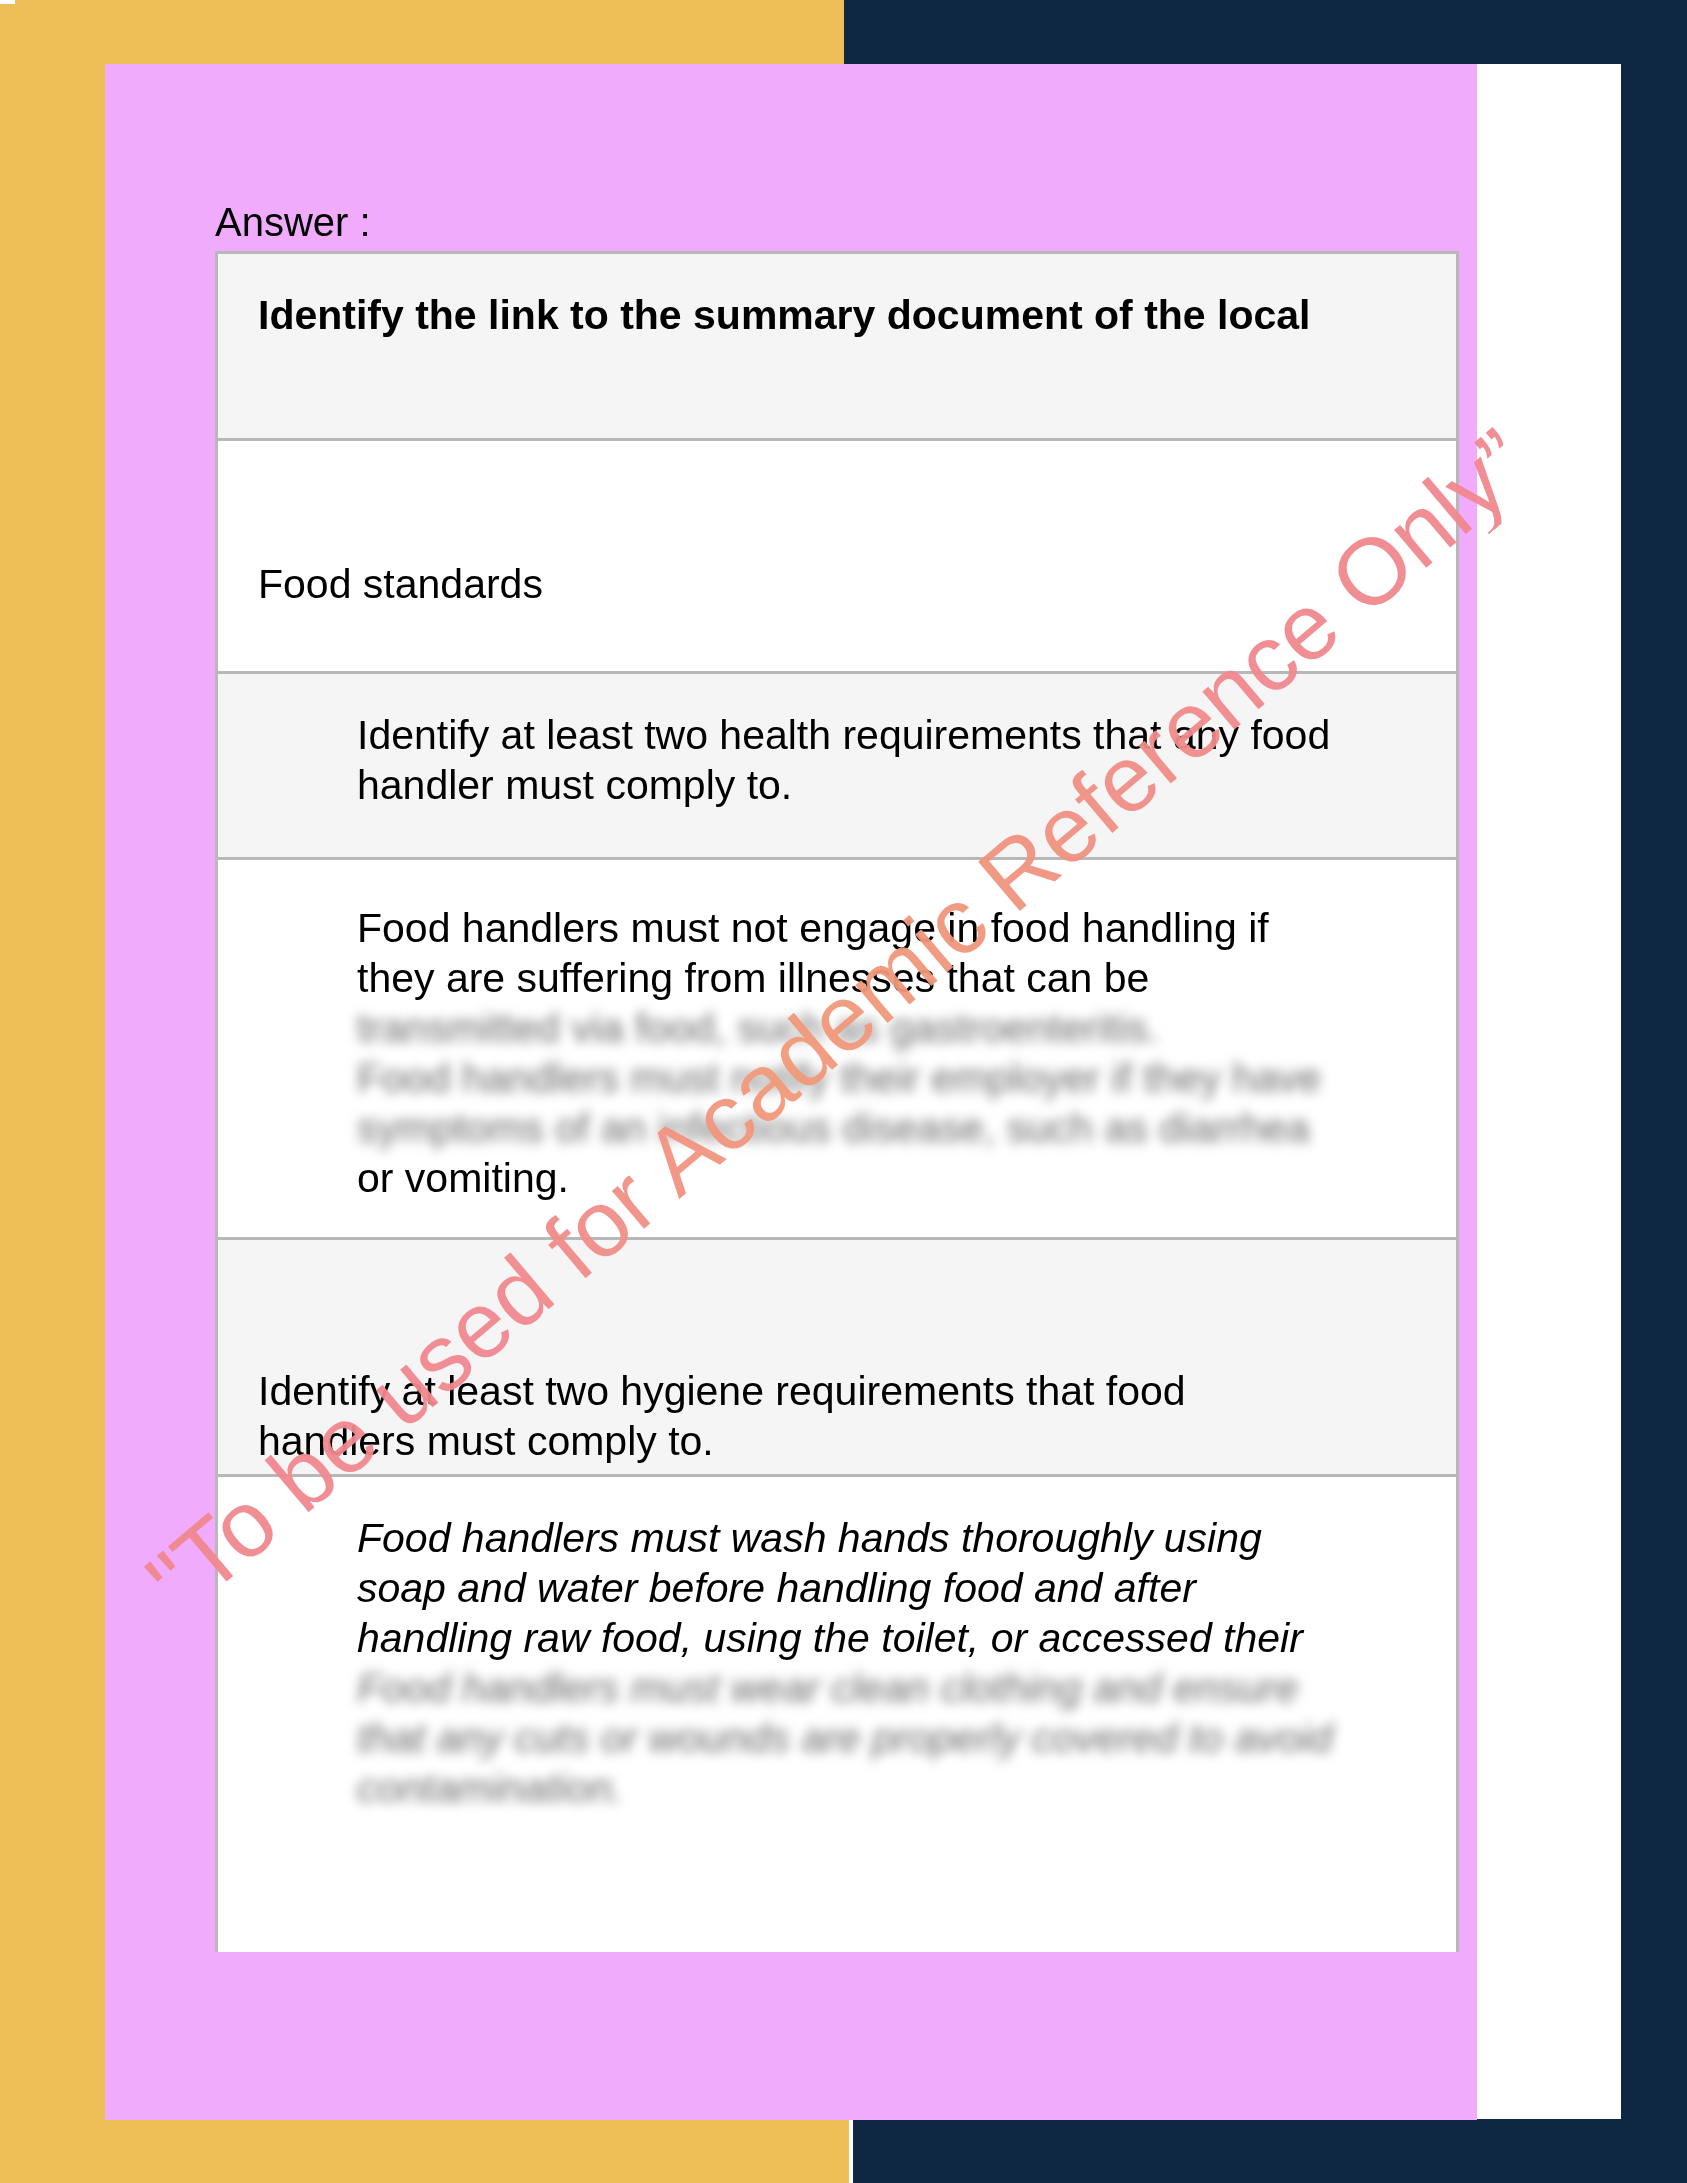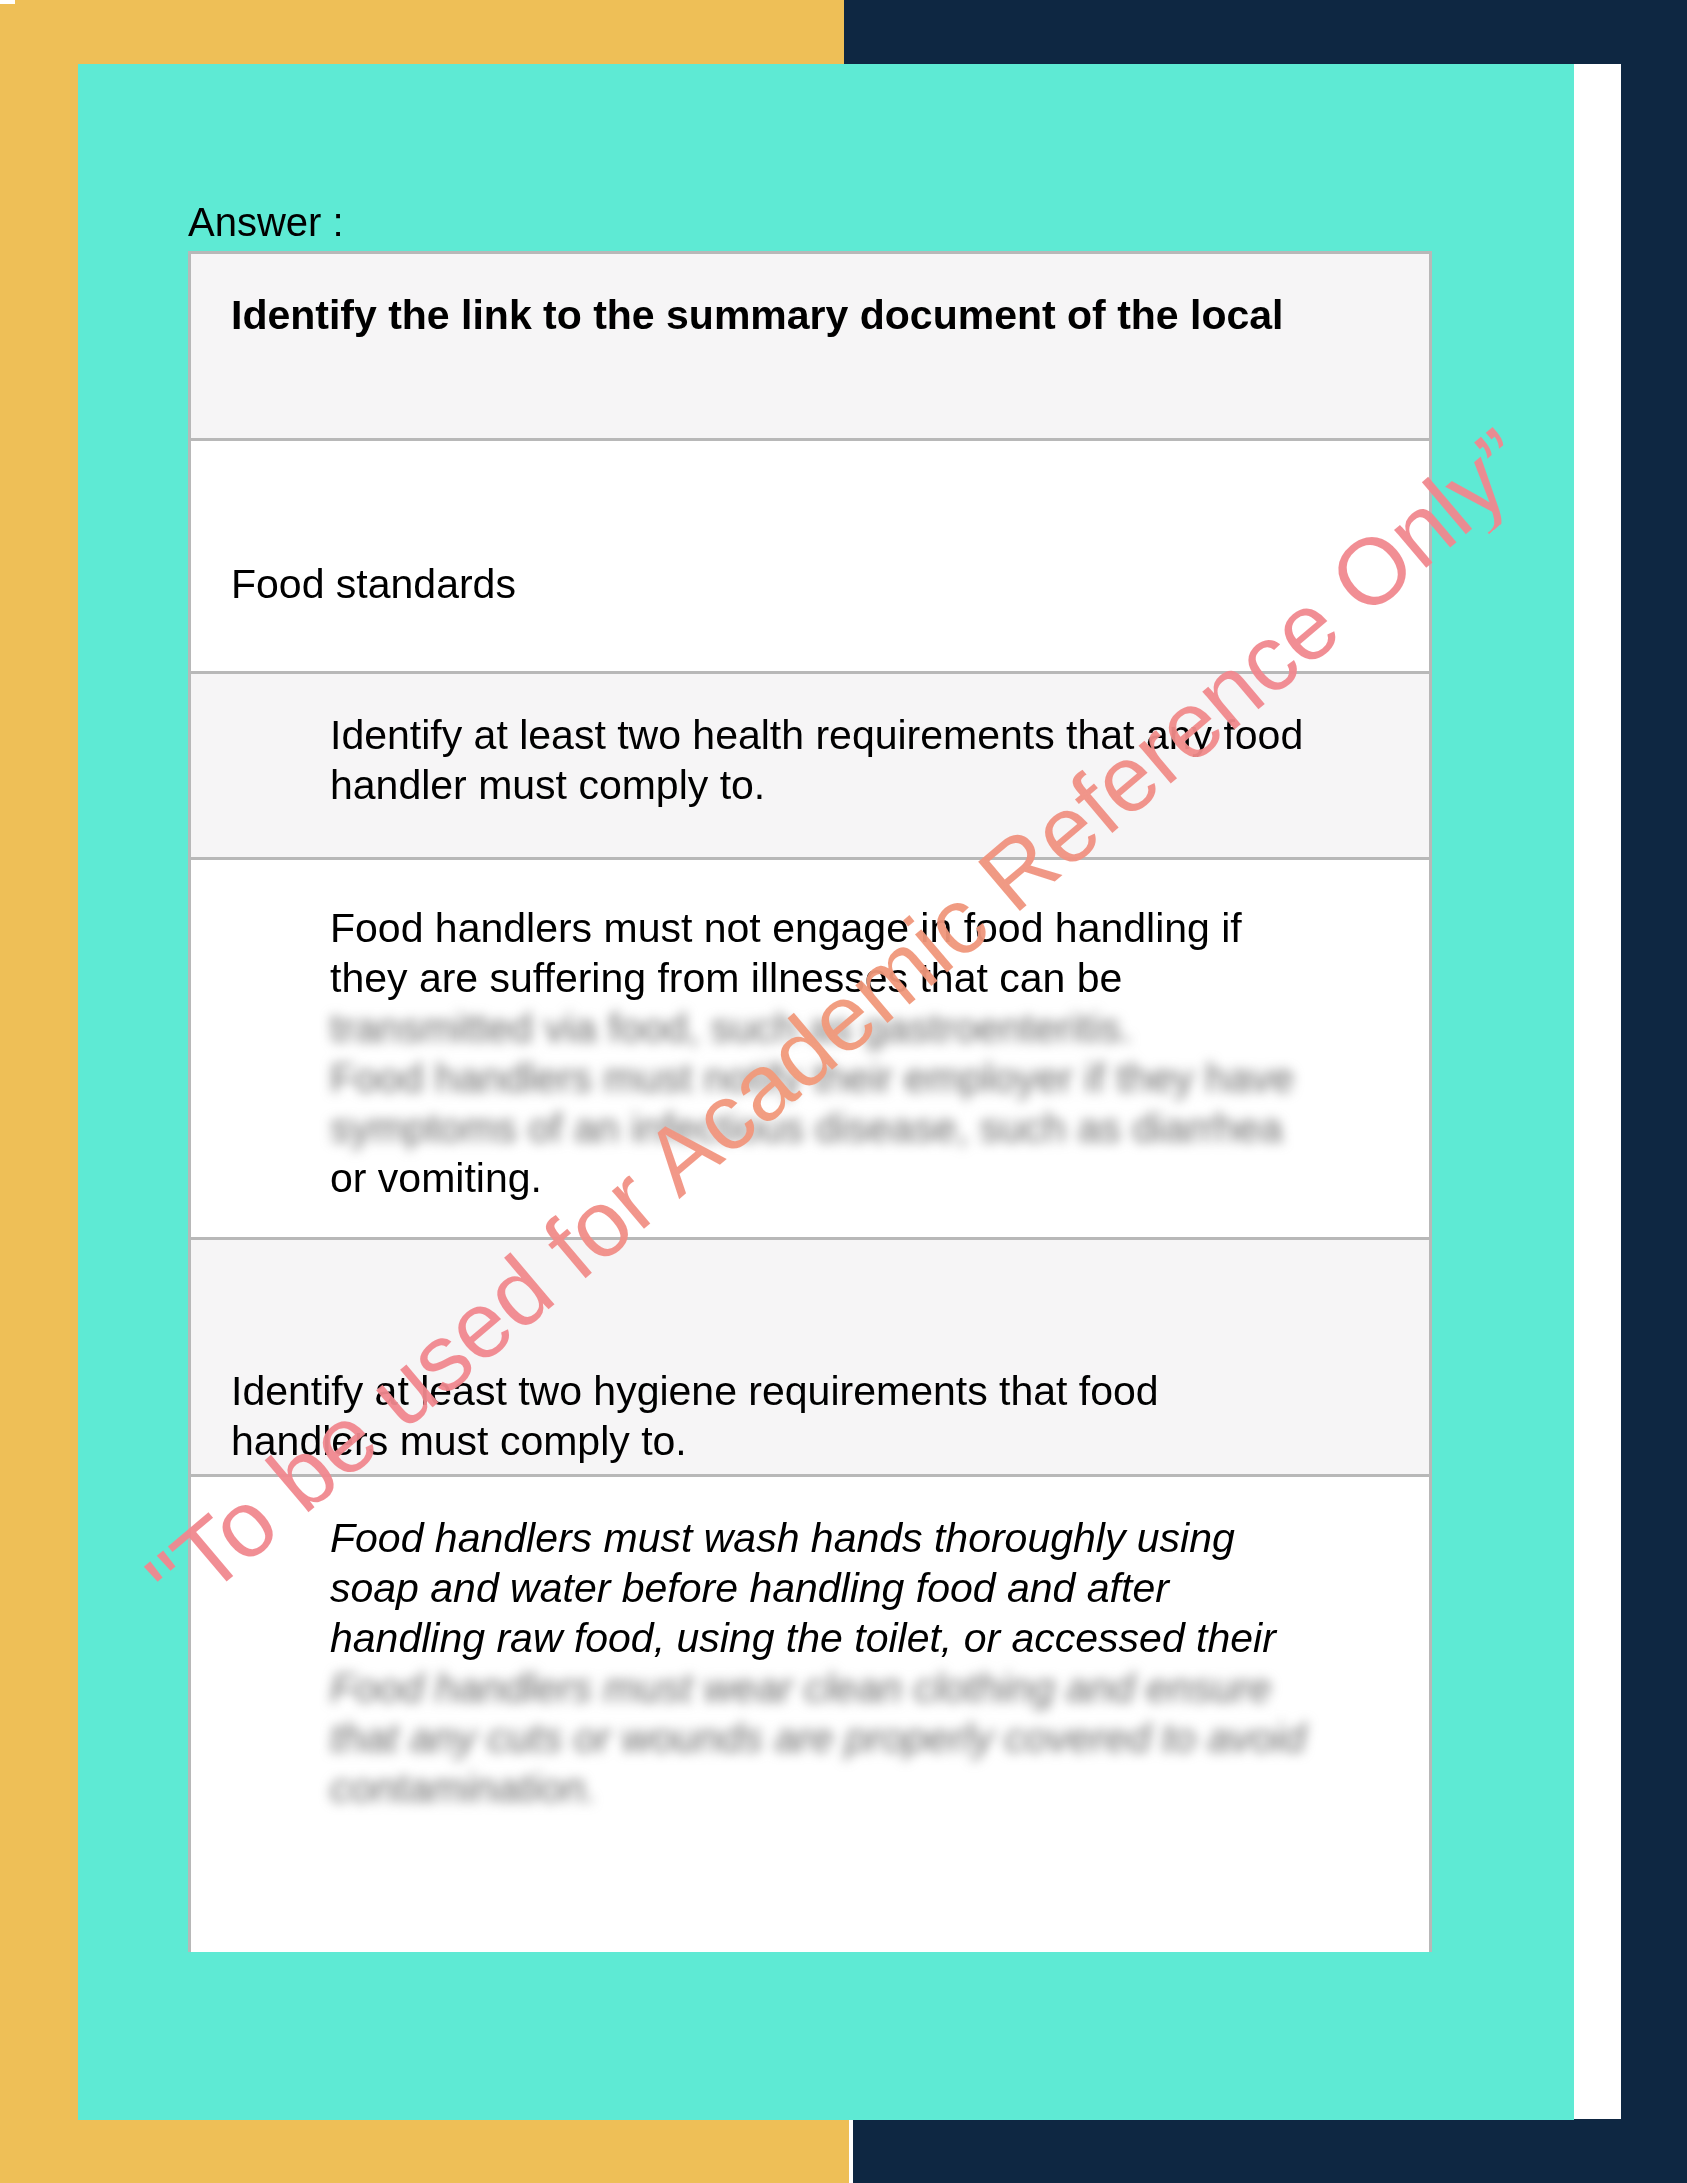--- a/index.html
+++ b/index.html
@@ -6,21 +6,21 @@
   body {
     width:1687px; height:2183px; position:relative; overflow:hidden;
     font-family:"Liberation Sans", sans-serif;
   }
   .bg-left { position:absolute; left:0; top:0; width:849px; height:2183px; background:#EEBF57; }
   .bg-right { position:absolute; left:844px; top:0; width:843px; height:64px; background:#0E2742; }
   .bg-right-body { position:absolute; left:1621px; top:0; width:66px; height:2183px; background:#0E2742; }
   .bg-right-bottom { position:absolute; left:853px; top:2119px; width:834px; height:64px; background:#0E2742; }
   .corner-mark { position:absolute; left:0; top:0; width:14.6px; height:4px; background:#ffffff; }
   .page {
-    position:absolute; left:78px; top:64px; width:1496px; height:2056px; background:#5eead4;
+    position:absolute; left:105px; top:64px; width:1372px; height:2056px; background:#f0abfc;
   }
   .answer-label {
     position:absolute; left:110px; top:138px; font-size:40px; color:#000; line-height:1;
   }
   .table {
     position:absolute; left:110px; top:187px; width:1244px;
   }
   .row {
     position:relative; box-sizing:border-box;
     border-left:3.3px solid #B8B8B8; border-right:3.3px solid #B8B8B8; border-top:3.3px solid #B8B8B8;

